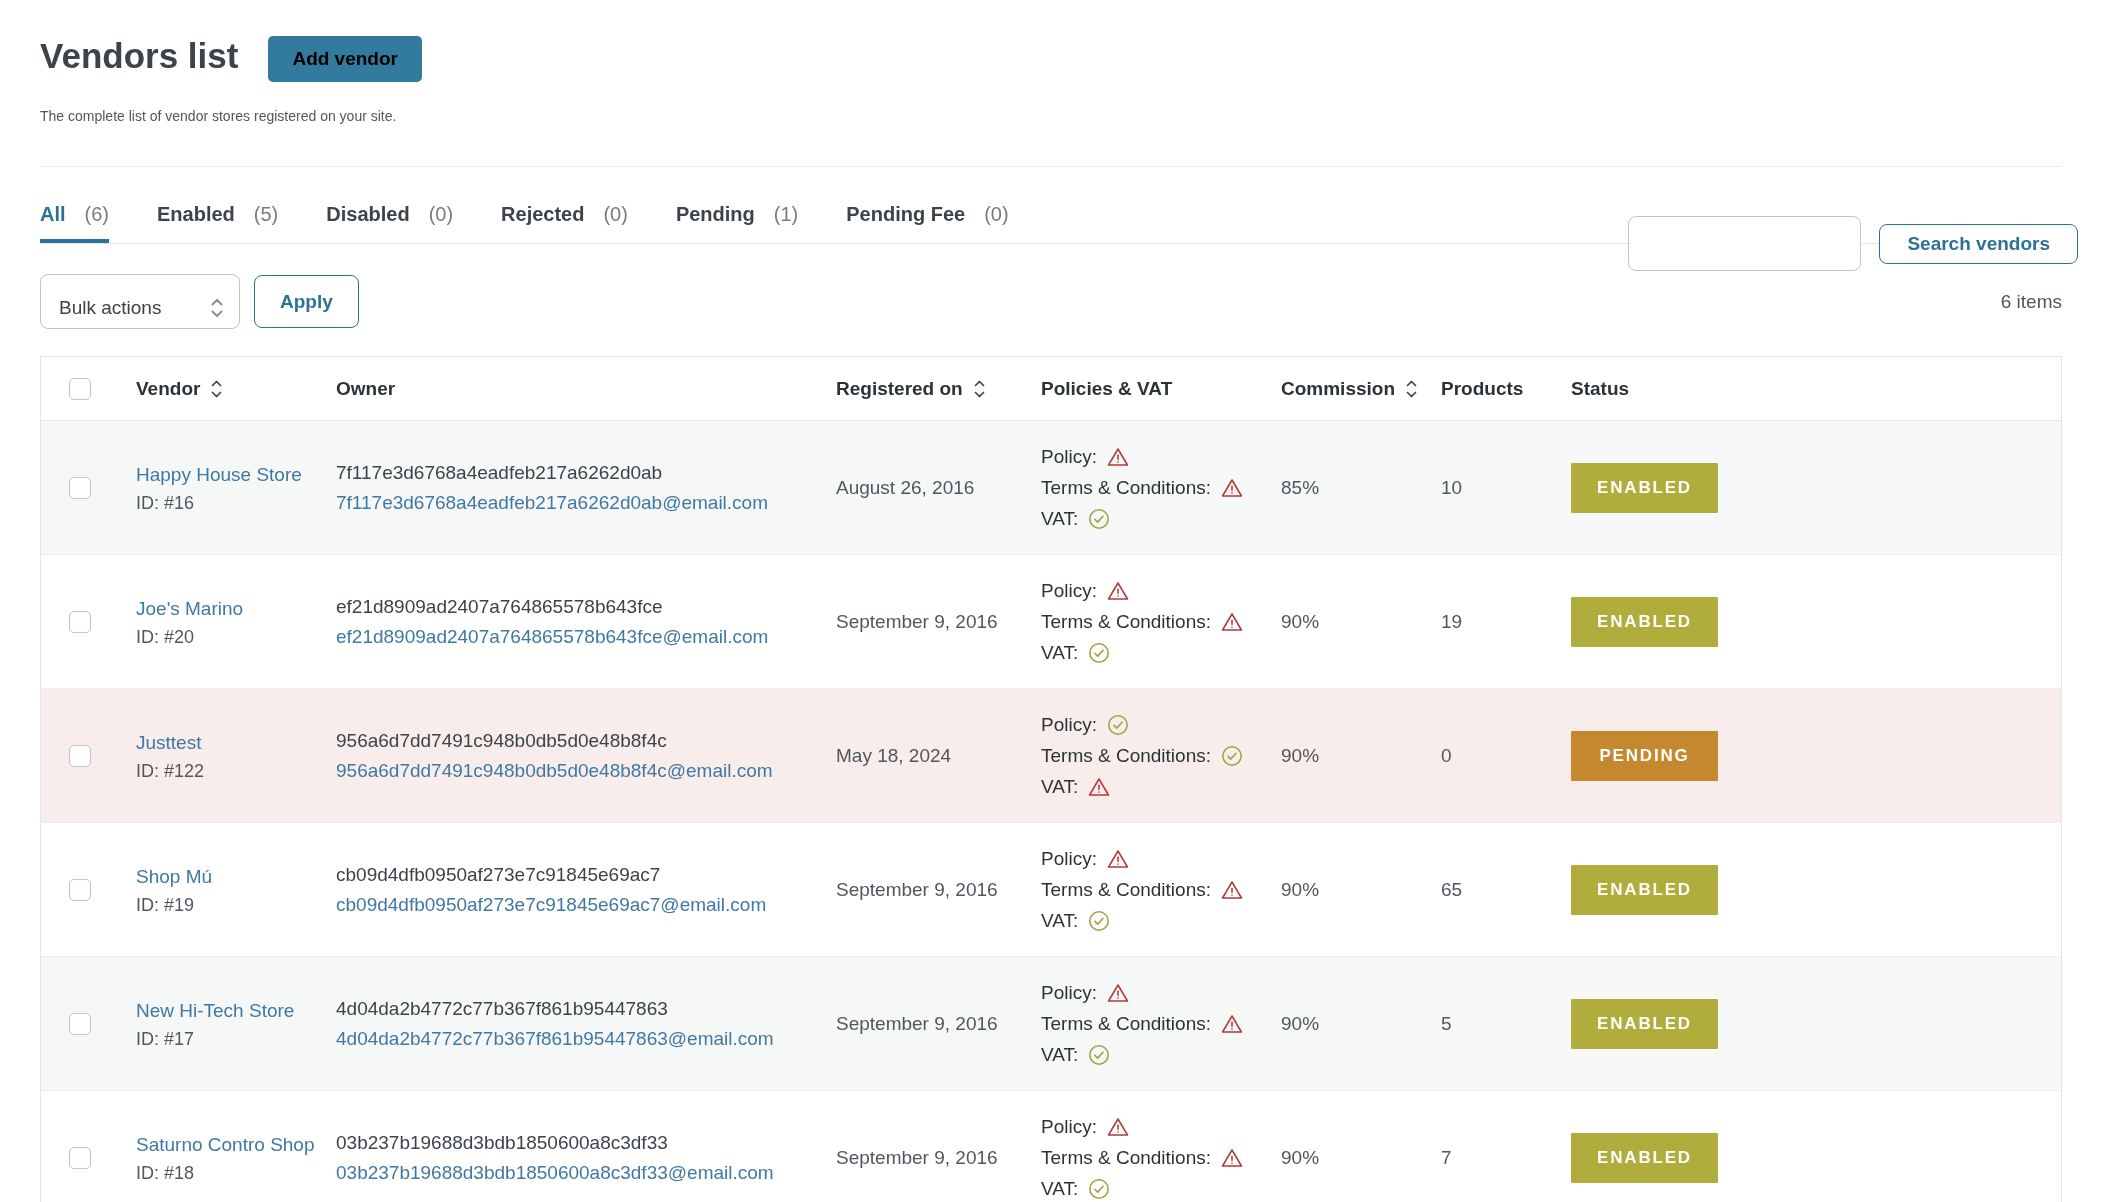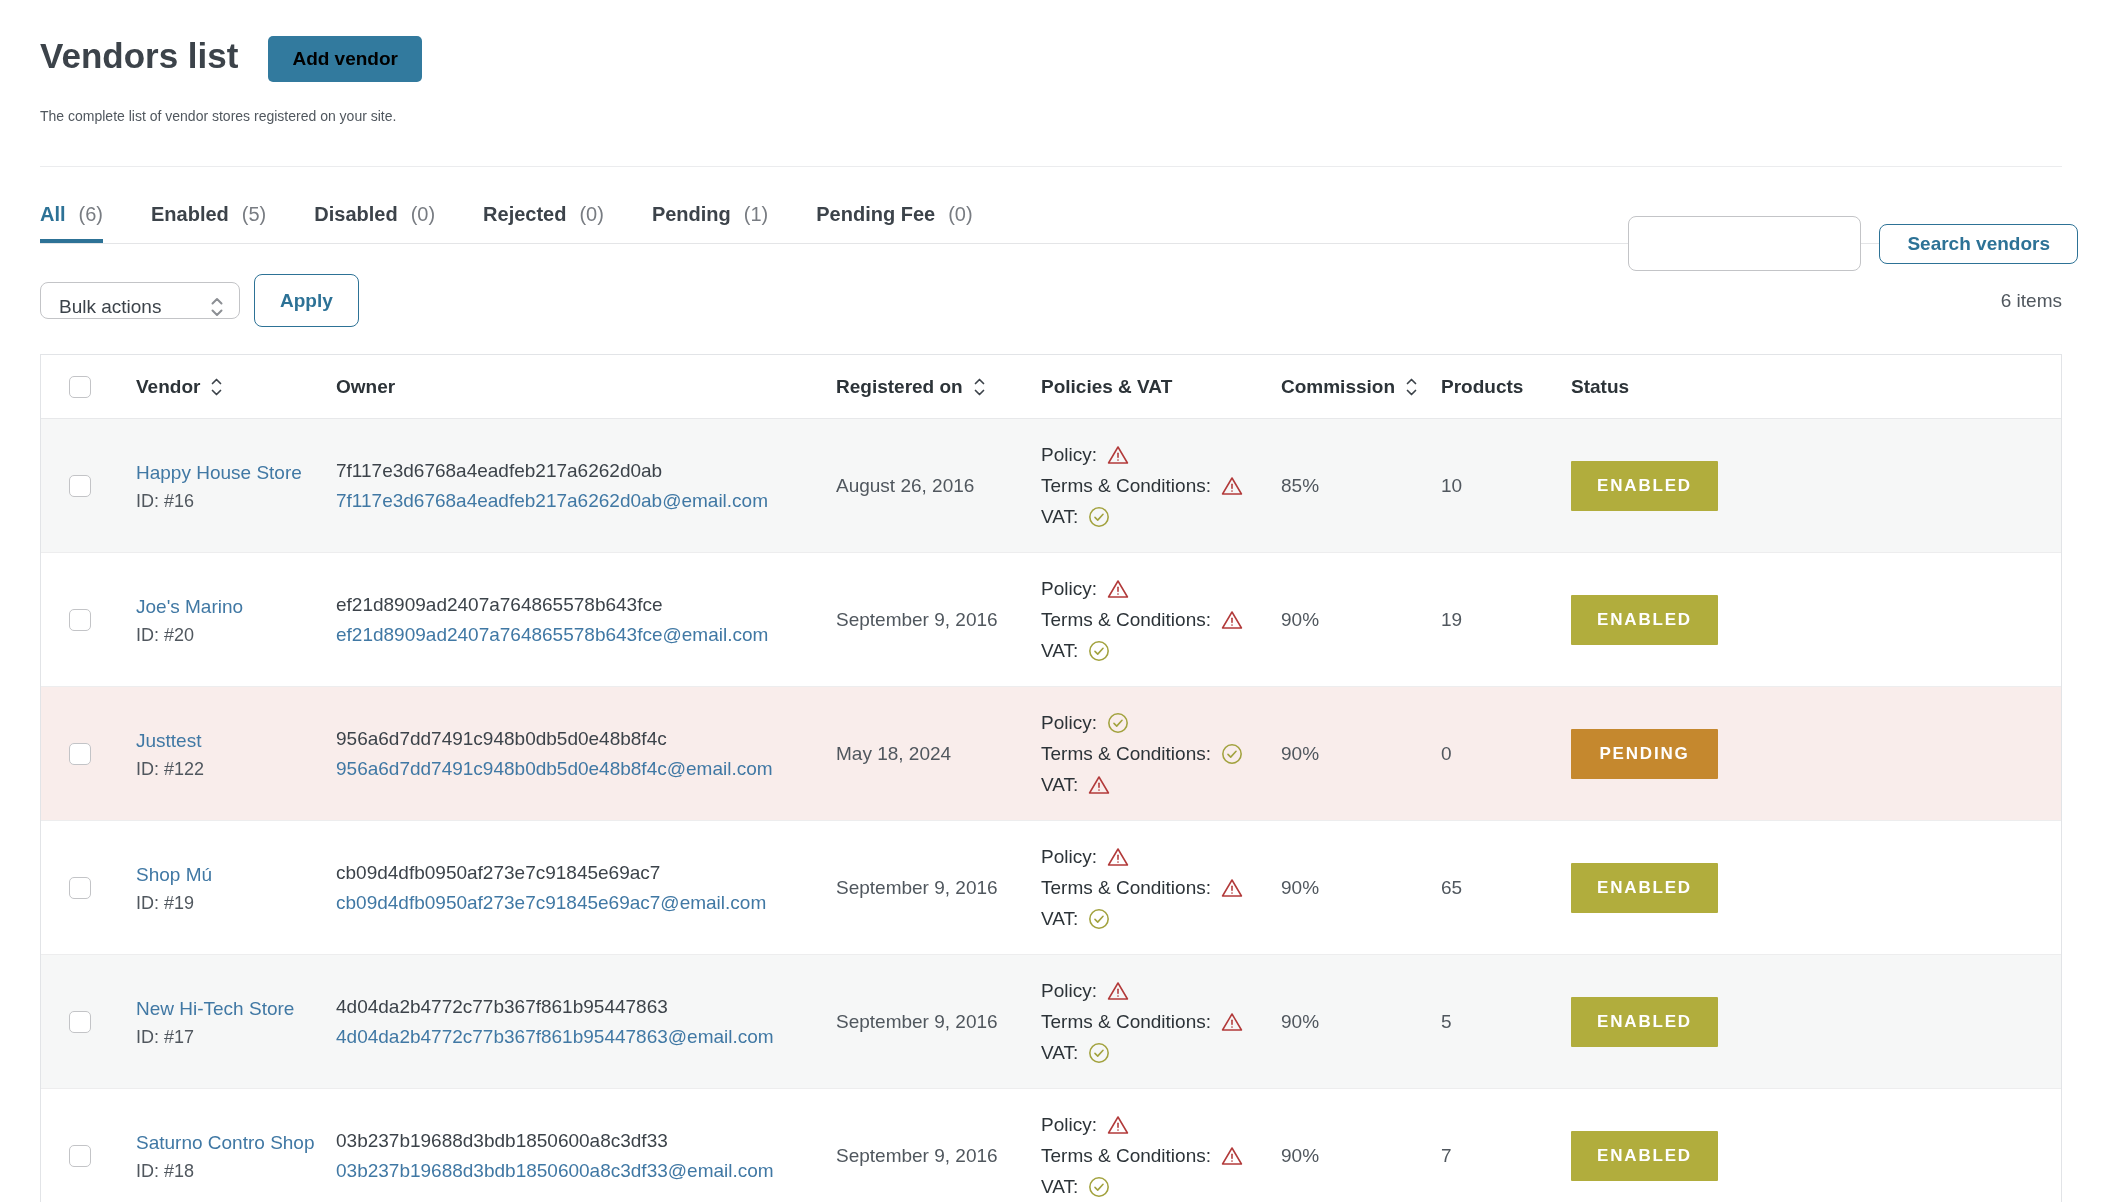--- a/index.html
+++ b/index.html
@@ -22,38 +22,38 @@
     padding:12px 24px;border:none;border-radius:5px;cursor:pointer;
     font-family:inherit;
   }
   .subtitle{margin-top:26px;font-size:14px;color:var(--text-mid)}
   .header-divider{margin:42px 0 0;border:none;border-top:1px solid #ebecee}
   
   .controls{position:relative;padding:36px 40px 0}
   .tabs{display:flex;gap:48px;border-bottom:1px solid #e4e5e7}
   .tab{
     font-size:20px;font-weight:600;color:#3c434a;padding-bottom:17px;
-    cursor:pointer;display:flex;gap:13px;align-items:baseline;white-space:nowrap;
+    cursor:pointer;display:flex;gap:19px;align-items:baseline;white-space:nowrap;
   }
   .tab .count{color:var(--text-muted);font-weight:400}
   .tab.active{color:var(--accent);border-bottom:4px solid var(--accent);padding-bottom:13px}
   .search-group{position:absolute;top:49px;right:24px;display:flex;gap:18px;align-items:center}
   .search-input{
     width:233px;height:55px;border:1px solid #c3c4c7;border-radius:8px;background:#fff;
     font-size:19px;padding:0 14px;font-family:inherit;color:var(--text-dark);
   }
   .btn-outline{
     background:#fff;border:1px solid var(--accent);color:var(--accent);
     font-size:19px;font-weight:600;border-radius:8px;cursor:pointer;font-family:inherit;
   }
   .search-btn{height:40px;padding:0 27px}
   .bulk-row{display:flex;justify-content:space-between;align-items:center;margin-top:30px}
   .bulk-left{display:flex;gap:14px;align-items:center}
   .select{
-    width:200px;height:37px;border:1px solid #c3c4c7;border-radius:8px;background:#fff;
+    width:200px;height:55px;border:1px solid #c3c4c7;border-radius:8px;background:#fff;
     display:flex;align-items:center;justify-content:space-between;
     padding:12px 15px 0 18px;font-size:19px;color:#3c434a;cursor:pointer;
   }
   .apply-btn{height:53px;padding:12px 25px}
   .items-count{font-size:19px;color:var(--text-mid)}
   
   .table{margin:27px 40px 0;border:1px solid #e2e4e7;background:#fff}
   .trow{
     display:grid;align-items:center;
     grid-template-columns:95px 200px 500px 205px 240px 160px 130px 1fr;

